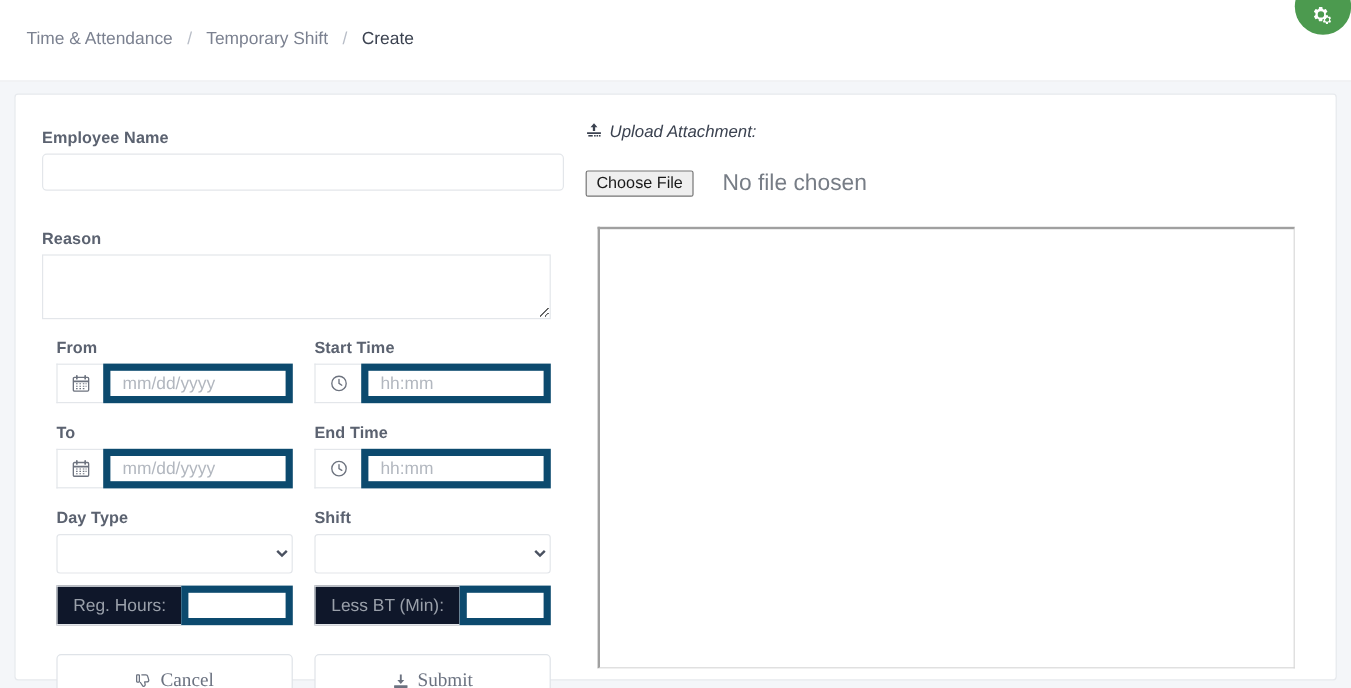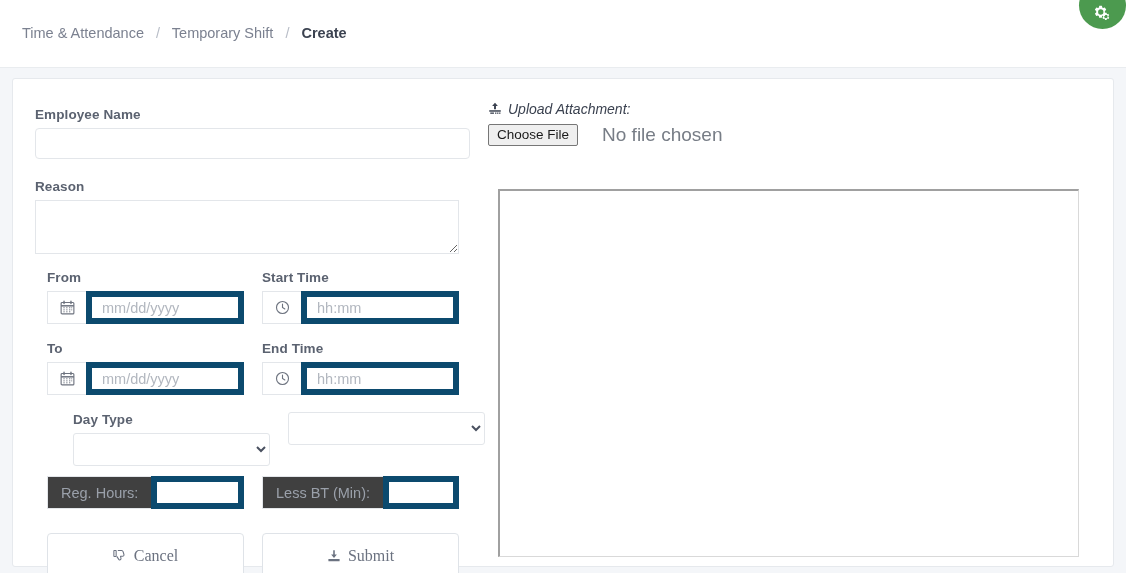--- a/index.html
+++ b/index.html
@@ -27,21 +27,21 @@
     white-space: nowrap;
   }
   .breadcrumb .crumb { color: #7b8190; }
   .breadcrumb .crumb.link { cursor: pointer; }
   .breadcrumb .sep {
     color: #b8bdc7;
     padding: 0 8px;
   }
   .breadcrumb .crumb.active {
     color: #3b4250;
-    font-weight: bold;
+    font-weight: normal;
   }
 
   .gear-fab {
     position: absolute;
     right: 0px; top: -18px;
     width: 47px; height: 47px;
     border-radius: 50%;
     background: #4c9a4f;
     display: flex;
     align-items: center;
@@ -145,21 +145,21 @@
     min-width: 0;
     font-family: "Liberation Sans", sans-serif;
   }
   .ig-input::placeholder { color: #b2b7bf; }
 
   
   .ig-text-addon {
     flex: 0 0 auto;
     border: 1px solid #e3e6ea;
     border-right: none;
-    background: #404040;
+    background: #0f172a;
     display: flex;
     align-items: center;
     justify-content: center;
     padding: 0 13px;
     color: #9aa0aa;
     font-size: 14.5px;
     white-space: nowrap;
   }
 
   select.sel-input {
@@ -199,21 +199,21 @@
     right: 12px;
     bottom: 5px;
   }
   .upload-label {
     font-size: 14px;
     font-style: italic;
     color: #3b4250;
     display: flex;
     align-items: center;
     gap: 6px;
-    margin-bottom: 7px;
+    margin-bottom: 25px;
   }
   .upload-label svg { display: block; }
 
   .file-row {
     display: flex;
     align-items: center;
     gap: 24px;
     margin-bottom: 12px;
     height: 22px;
   }
@@ -272,21 +272,21 @@
 <div class="card">
   <div class="card-inner">
 
     <div class="form-left">
 
       <div>
         <div class="fld-label">Employee Name</div>
         <input class="txt-input" type="text" placeholder="" style="">
       </div>
 
-      <div style="margin-top:20px;">
+      <div style="margin-top:32px;">
         <div class="fld-label">Reason</div>
         <textarea class="reason-area" placeholder="" style=""></textarea>
       </div>
 
       <div class="row2" style="margin-top:16px; height:62px;">
         <div class="col-a">
           <div class="fld-label">From</div>
           <div class="input-group">
             <span class="ig-addon">
               <svg width="15" height="15" viewBox="0 0 16 16" fill="none" stroke="#6d737f" stroke-width="1.2">
@@ -335,28 +335,29 @@
               <svg width="15" height="15" viewBox="0 0 16 16" fill="none" stroke="#6d737f" stroke-width="1.2">
                 <circle cx="8" cy="8" r="6.4"></circle>
                 <path d="M8 4.4V8l2.5 1.6" stroke-linecap="round"></path>
               </svg>
             </span>
             <input class="ig-input" type="text" placeholder="hh:mm" style="">
           </div>
         </div>
       </div>
 
-      <div class="row2" style="margin-top:9px; height:62px;margin-left:26px;">
+      <div class="row2" style="margin-top:9px; height:62px;">
         <div class="col-a">
           <div class="fld-label">Day Type</div>
           <select class="sel-input">
             <option></option>
           </select>
         </div>
         <div class="col-b">
+          <div class="fld-label">Shift</div>
           <select class="sel-input">
             <option></option>
           </select>
         </div>
       </div>
 
       <div class="row2" style="margin-top:2px; height:45px;">
         <div class="col-a">
           <div class="input-group">
             <span class="ig-text-addon">Reg. Hours:</span>

